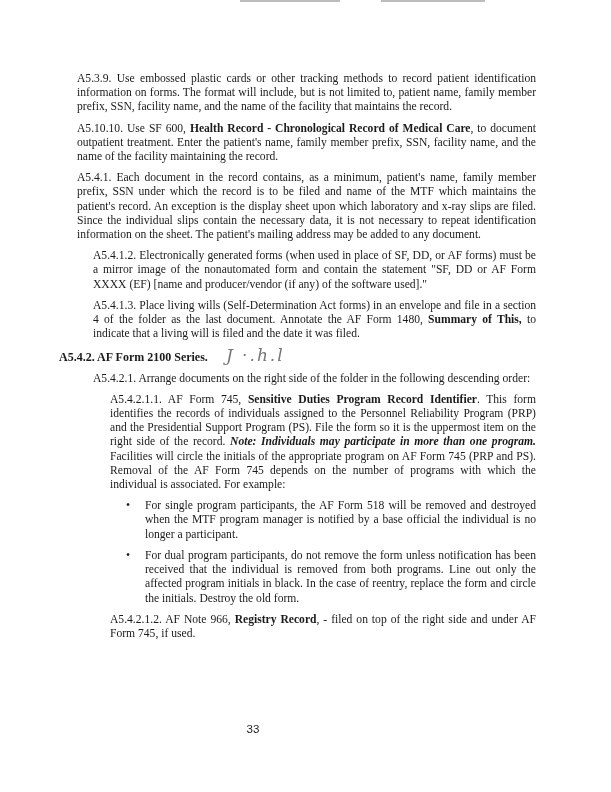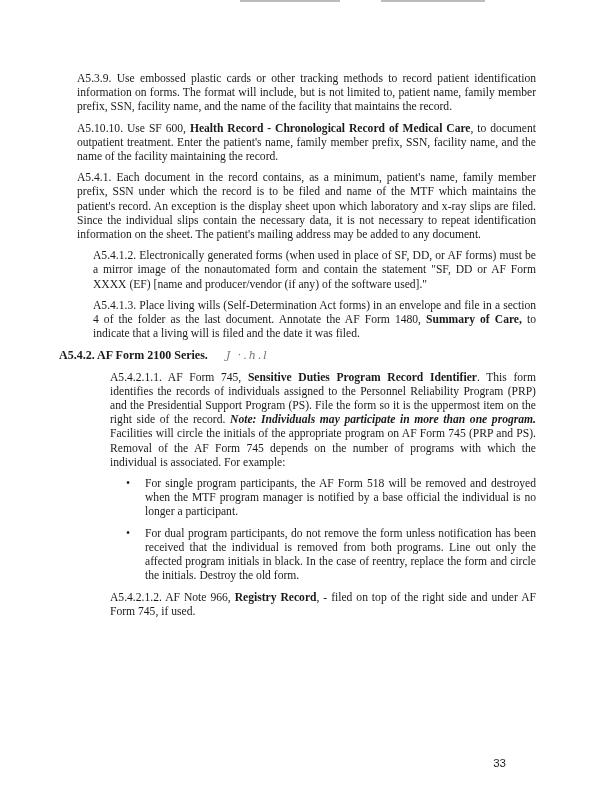--- a/index.html
+++ b/index.html
@@ -18,48 +18,49 @@
     .p { position: relative; text-align: justify; margin: 0 0 7px 0; }
     .l1 { margin-left: 77px; width: 459px; }
     .l2 { margin-left: 93px; width: 443px; }
     .l3 { margin-left: 110px; width: 426px; }
     .h { margin-left: 59px; font-weight: bold; font-size: 12px; margin-bottom: 7px; margin-top: 10px; }
     .h2 { margin-top: 0px; }
     .b { font-weight: bold; }
     .bi { font-weight: bold; font-style: italic; }
     .bullet { position: relative; margin-left: 145px; width: 391px; text-align: justify; margin-bottom: 7px; }
     .bullet .dot { position: absolute; left: -19px; top: 0; }
-    .hand { font-family: "DejaVu Serif", serif; font-style: italic; font-weight: normal; color: #777; font-size: 11px; margin-left: 18px; letter-spacing: 2px; }
+    .hand { font-family: "DejaVu Serif", serif; font-style: italic; font-weight: normal; color: #777; font-size: 17px; margin-left: 18px; letter-spacing: 2px; }
     .pagenum {
-      position: absolute; left: 0; width: 506px; top: 723px; text-align: right;
-      font-family: "Liberation Sans", sans-serif; font-size: 11.5px; color: #222; margin-top: 34px;
+      position: absolute; left: 0; width: 506px; top: 723px; text-align: center;
+      font-family: "Liberation Sans", sans-serif; font-size: 11.5px; color: #222;
     }
   </style>
 </head>
 <body>
 
 <div class="topline a"></div>
 <div class="topline b"></div>
 
 <div class="page">
 
   <p class="p l1"><span>A5.3.9.  Use embossed plastic cards or other tracking methods to record patient identification information on forms.  The format will include, but is not limited to, patient name, family member prefix, SSN, facility name, and the name of the facility that maintains the record.</span></p>
 
   <p class="p l1"><span>A5.10.10.  Use SF 600, </span><span class="b">Health Record - Chronological Record of Medical Care</span><span>, to document outpatient treatment.  Enter the patient's name, family member prefix, SSN, facility name, and the name of the facility maintaining the record.</span></p>
 
 
   <p class="p l1"><span>A5.4.1.  Each document in the record contains, as a minimum, patient's name, family member prefix, SSN under which the record is to be filed and name of the MTF which maintains the patient's record. An exception is the display sheet upon which laboratory and x-ray slips are filed.  Since the individual slips contain the necessary data, it is not necessary to repeat identification information on the sheet. The patient's mailing address may be added to any document.</span></p>
 
 
   <p class="p l2"><span>A5.4.1.2.  Electronically generated forms (when used in place of SF, DD, or AF forms) must be a mirror image of the nonautomated form and contain the statement "SF, DD or AF Form XXXX (EF) [name and producer/vendor (if any) of the software used]."</span></p>
 
-  <p class="p l2"><span>A5.4.1.3.  Place living wills (Self-Determination Act forms) in an envelope and file in a section 4 of the folder as the last document.  Annotate the AF Form 1480, </span><span class="b">Summary of Care,</span><span> to indicate that a living will is filed and the date it was filed.</span></p>
+  <p class="p l2"><span>A5.4.1.3.  Place living wills (Self-Determination Act forms) in an envelope and file in a section 4 of the folder as the last document.  Annotate the AF Form 1480, </span><span class="b">Summary of This,</span><span> to indicate that a living will is filed and the date it was filed.</span></p>
 
   <p class="p h h2"><span>A5.4.2.  AF Form 2100 Series.</span><span class="hand">J ·.h.l</span></p>
 
+  <p class="p l2"><span>A5.4.2.1.  Arrange documents on the right side of the folder in the following descending order:</span></p>
 
   <p class="p l3"><span>A5.4.2.1.1.  AF Form 745, </span><span class="b">Sensitive Duties Program Record Identifier</span><span>.  This form identifies the records of individuals assigned to the Personnel Reliability Program (PRP) and the Presidential Support Program (PS).  File the form so it is the uppermost item on the right side of the record.  </span><span class="bi">Note: Individuals may participate in more than one program.</span><span> Facilities will circle the initials of the appropriate program on AF Form 745 (PRP and PS).  Removal of the AF Form 745 depends on the number of programs with which the individual is associated.  For example:</span></p>
 
   <div class="bullet"><span class="dot">•</span><span>For single program participants, the AF Form 518 will be removed and destroyed when the MTF program manager is notified by a base official the individual is no longer a participant.</span></div>
 
   <div class="bullet"><span class="dot">•</span><span>For dual program participants, do not remove the form unless notification has been received that the individual is removed from both programs. Line out only the affected program initials in black.  In the case of reentry, replace the form and circle the initials. Destroy the old form.</span></div>
 
   <p class="p l3"><span>A5.4.2.1.2.  AF Note 966, </span><span class="b">Registry Record</span><span>, - filed on top of the right side and under AF Form 745, if used.</span></p>
 
 

